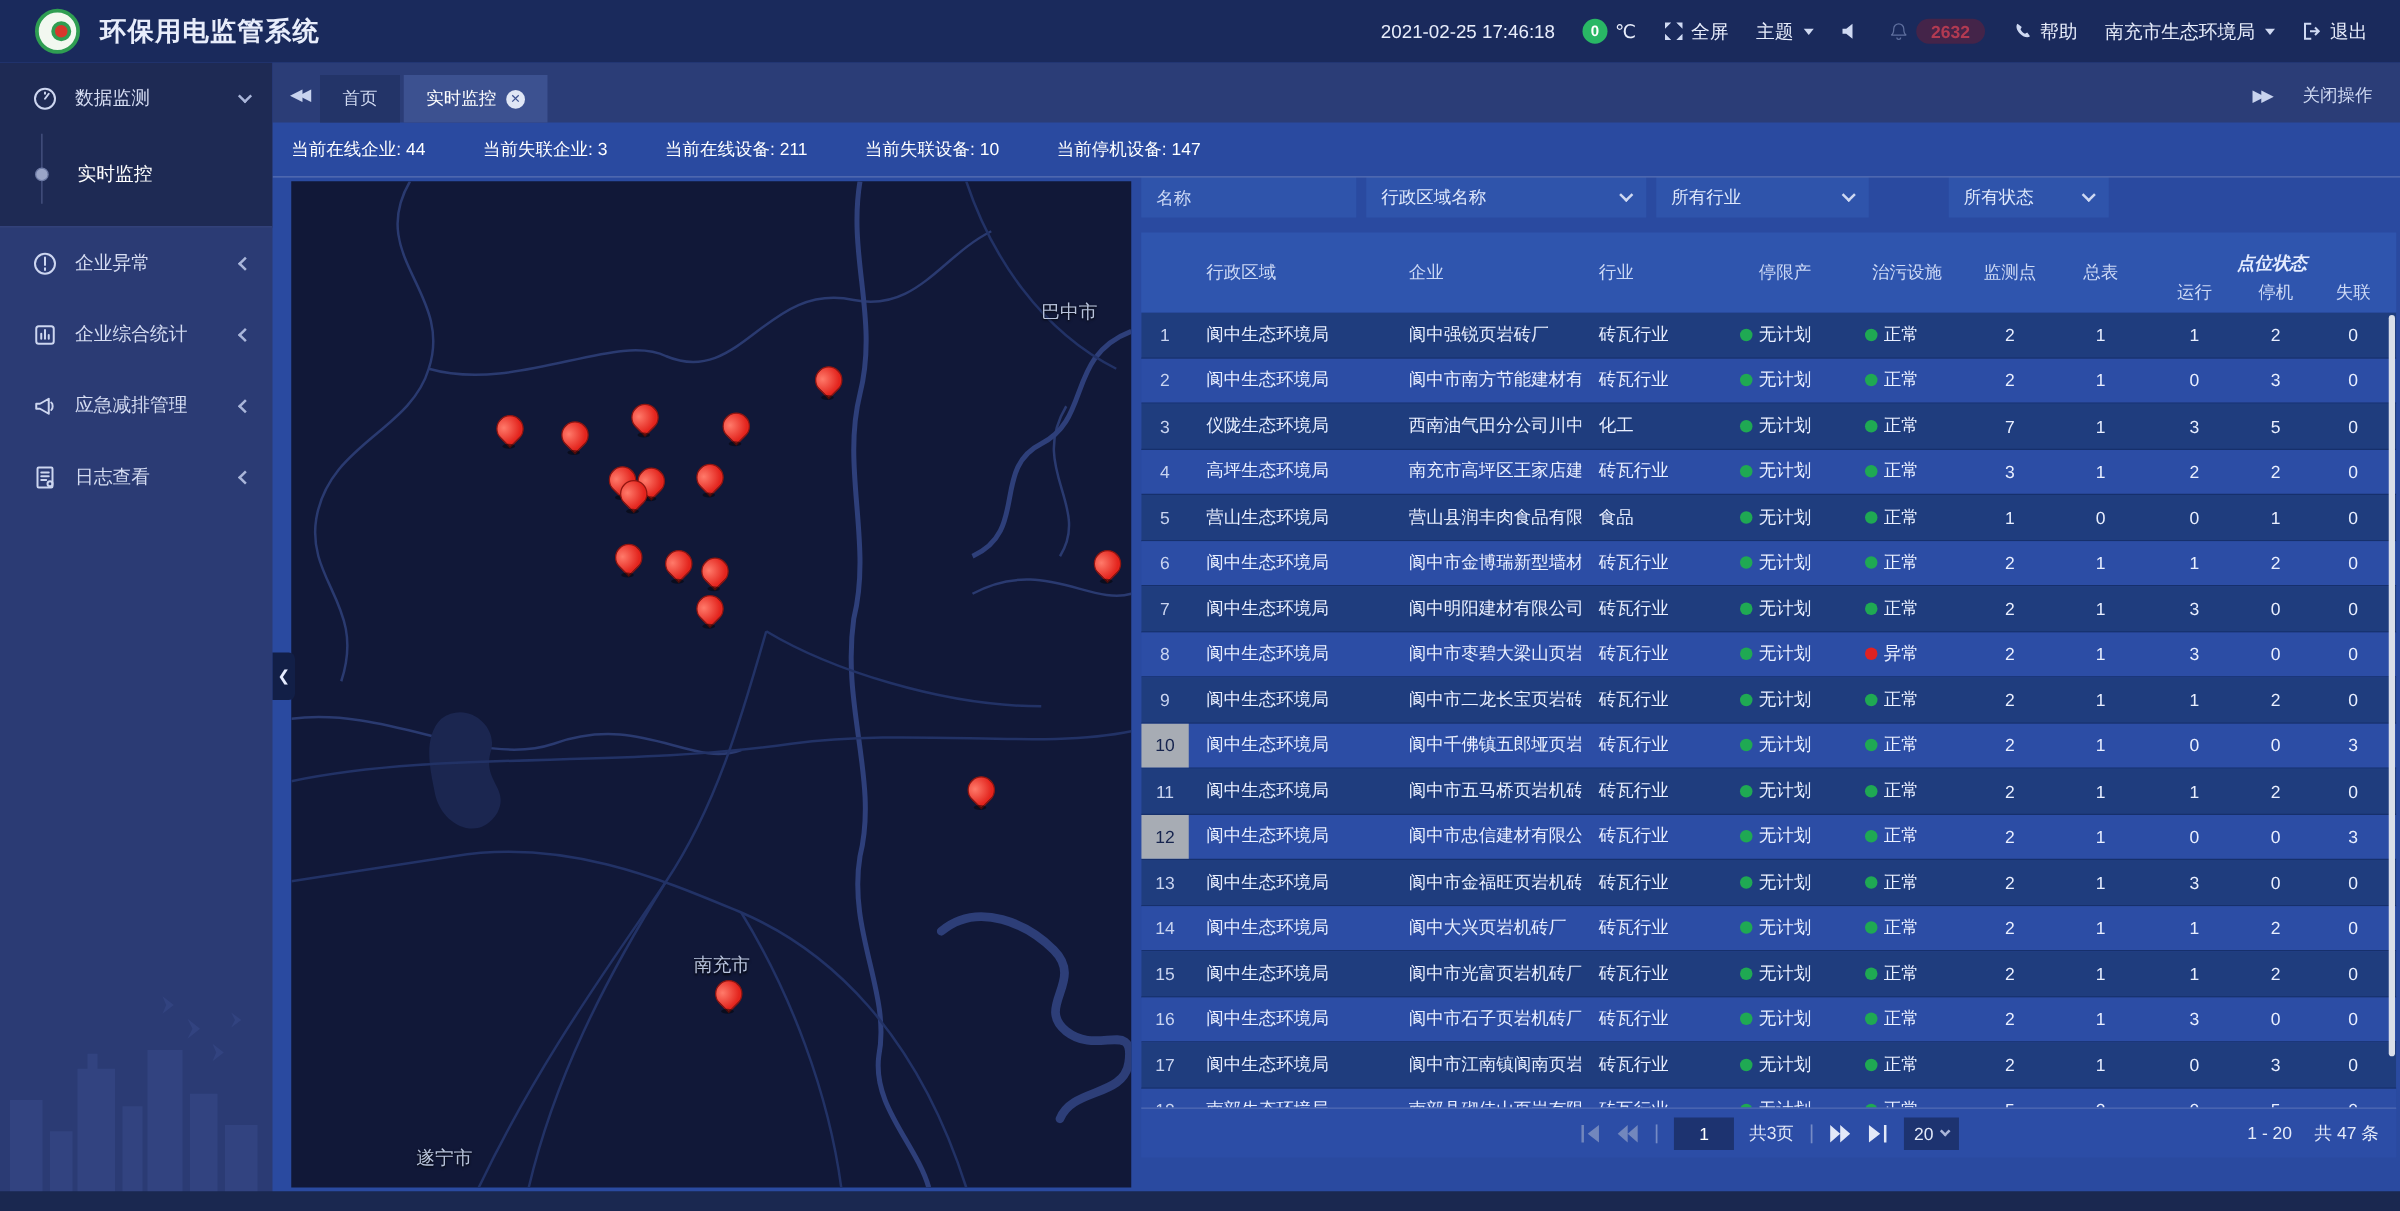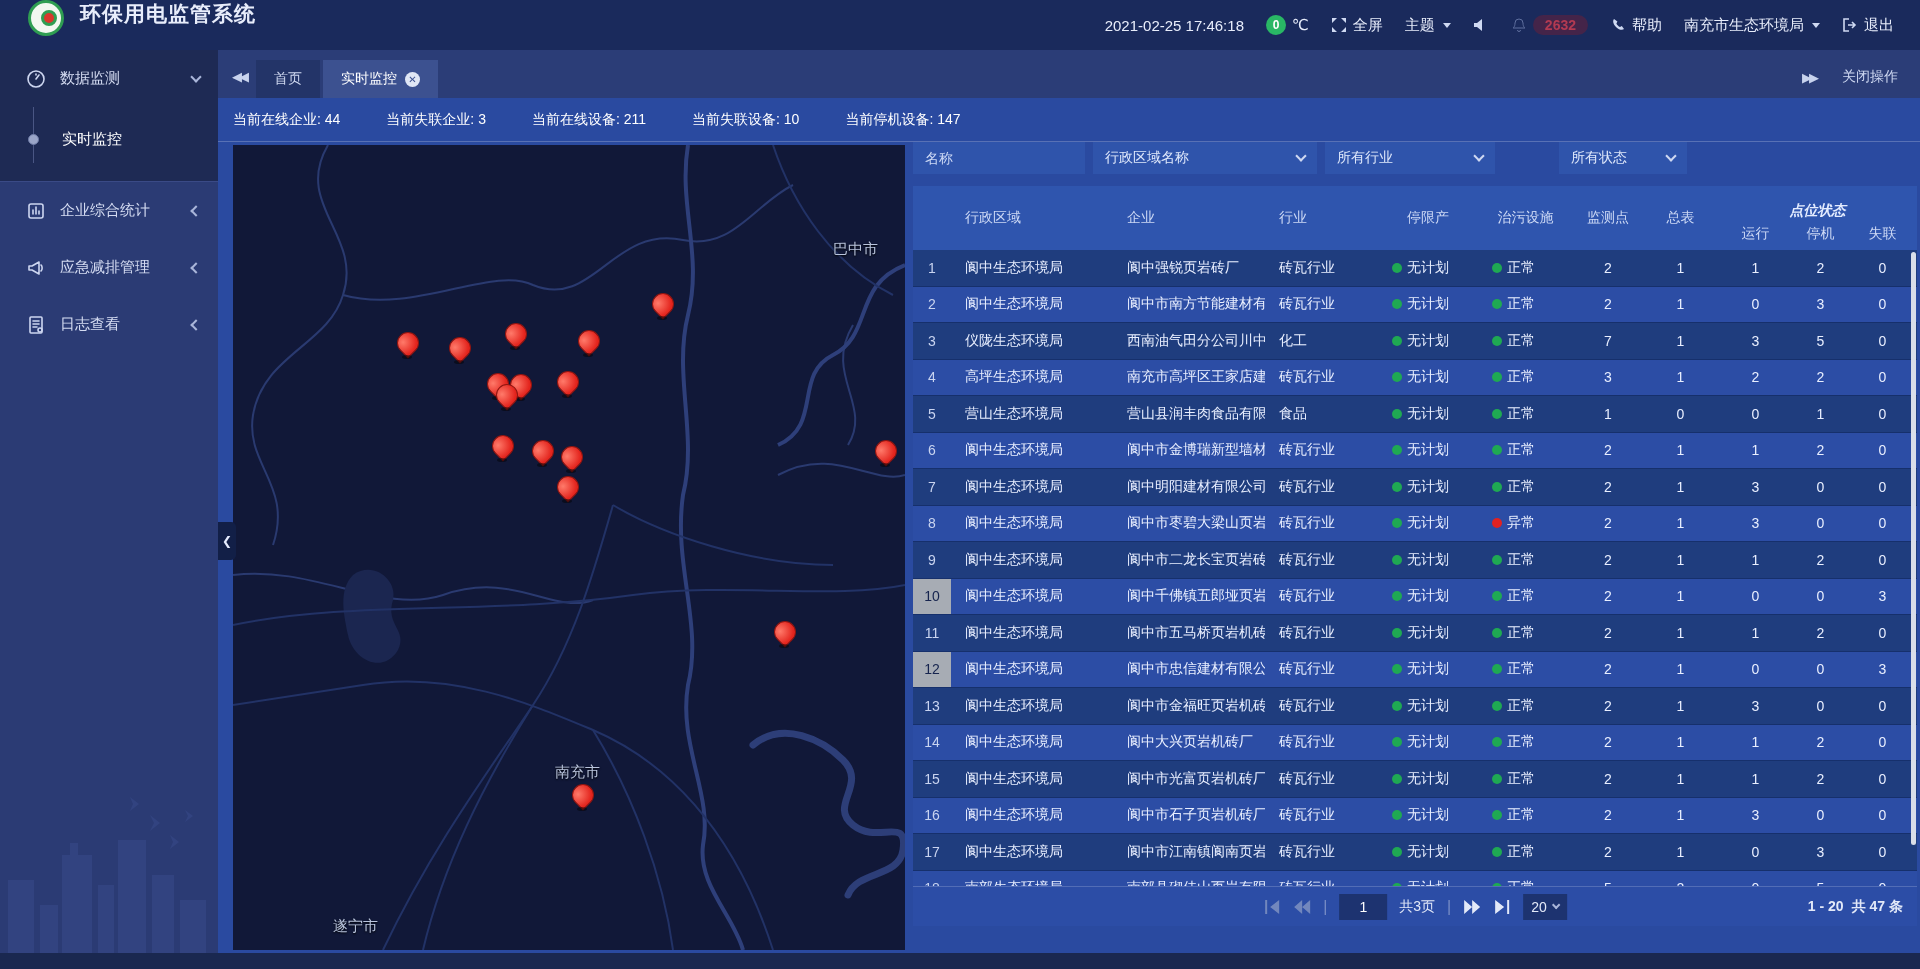--- a/index.html
+++ b/index.html
@@ -2,21 +2,21 @@
 <html><head>
 <meta charset="utf-8">
 <style>
   * { margin:0; padding:0; box-sizing:border-box; }
   html,body { width:1920px; height:969px; overflow:hidden; background:#16244e;
     font-family:"Liberation Sans","DejaVu Sans",sans-serif; }
   #app { position:relative; width:1920px; height:969px; background:#2a4aa0; }
 
   
   #hdr { position:absolute; left:0; top:0; width:1920px; height:50px; background:#1a2a5c; z-index:40;
-         display:flex; color:#e8edfb; }
+         display:flex; align-items:center; color:#e8edfb; }
   .logo { width:36px; height:36px; margin-left:28px; border-radius:50%; background:#f2f8f0;
           border:3px solid #2f9e52; position:relative; }
   .logo::after{ content:""; position:absolute; left:10px; top:7px; width:10px; height:10px;
           border-radius:50%; background:#d8372c; border:3px solid #2f9e52; }
   .app-title { margin-left:16px; font-size:21px; font-weight:bold; letter-spacing:1px; }
   .hdr-right { margin-left:auto; display:flex; align-items:center; gap:22px; padding-right:26px; font-size:15px; }
   .hdr-item { display:flex; align-items:center; gap:6px; cursor:pointer; white-space:nowrap; }
   .temp-circle { width:20px; height:20px; border-radius:50%; background:#29b765; color:#fff;
           font-size:12px; font-weight:bold; display:flex; align-items:center; justify-content:center; }
   .badge-pill { background:rgba(120,28,52,.45); color:#b23a52; font-weight:bold; font-size:14px;
@@ -112,21 +112,21 @@
           border-top:1px solid rgba(255,255,255,.18); display:flex; align-items:center; color:#e3e9f8;
           font-size:14px; z-index:6; }
   .pg-center { position:absolute; left:50%; transform:translateX(-50%); display:flex; align-items:center; gap:12px; }
   .pg-ico { width:18px; height:16px; cursor:pointer; }
   .pg-ico svg { width:18px; height:16px; fill:#e3e9f8; }
   .pg-ico.dis svg { fill:#7287bd; }
   .pg-div { color:rgba(255,255,255,.35); font-size:16px; }
   .pg-input { width:48px; height:26px; background:#1d3370; color:#fff; text-align:center; font-size:14px; line-height:26px; }
   .pg-size { height:26px; background:#1d3370; display:flex; align-items:center; gap:6px; padding:0 8px; cursor:pointer; }
   .pg-size .chev { width:6px; height:6px; }
-  .pg-right { margin-left:auto; padding-right:14px; display:flex; gap:8px;font-weight:bold; }
+  .pg-right { margin-left:auto; padding-right:14px; display:flex; gap:18px; }
 
   #bottom-strip { position:absolute; left:0; bottom:0; width:1920px; height:16px; background:#1a2850; z-index:50; }
 </style>
 </head>
 <body>
 
 <div id="app">
 
   <div id="hdr">
     <div class="logo"></div>
@@ -187,20 +187,30 @@
               </svg></span>
             <span class="mi-label">数据监测</span>
             <span class="chev down"></span>
           </div>
           <div class="submenu">
             <span class="vline"></span>
             <div class="sub-item" style="color: rgb(255, 255, 255);">
               <span class="dot" style="position: absolute; left: 28px; width: 11px; height: 11px; background: rgb(154, 165, 200); border: 1px solid rgb(109, 122, 165); margin: 0px;"></span>
               <span>实时监控</span>
             </div>
+          </div>
+        </div>
+        <div>
+          <div class="menu-item">
+            <span class="mi-icon"><svg viewBox="0 0 20 20" stroke-linecap="round" stroke-linejoin="round">
+                <circle cx="10" cy="10" r="8"></circle>
+                <path d="M10 5v6M10 13.5v1.5"></path>
+              </svg></span>
+            <span class="mi-label">企业异常</span>
+            <span class="chev left"></span>
           </div>
         </div>
         <div>
           <div class="menu-item">
             <span class="mi-icon"><svg viewBox="0 0 20 20" stroke-linecap="round" stroke-linejoin="round">
                 <rect x="3" y="3" width="14" height="14" rx="2"></rect>
                 <path d="M7 13V9M10 13V6M13 13v-3"></path>
               </svg></span>
             <span class="mi-label">企业综合统计</span>
             <span class="chev left"></span>

